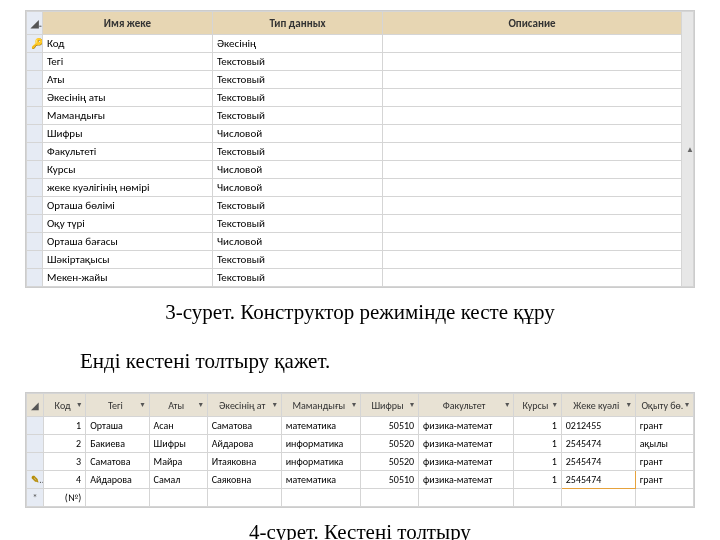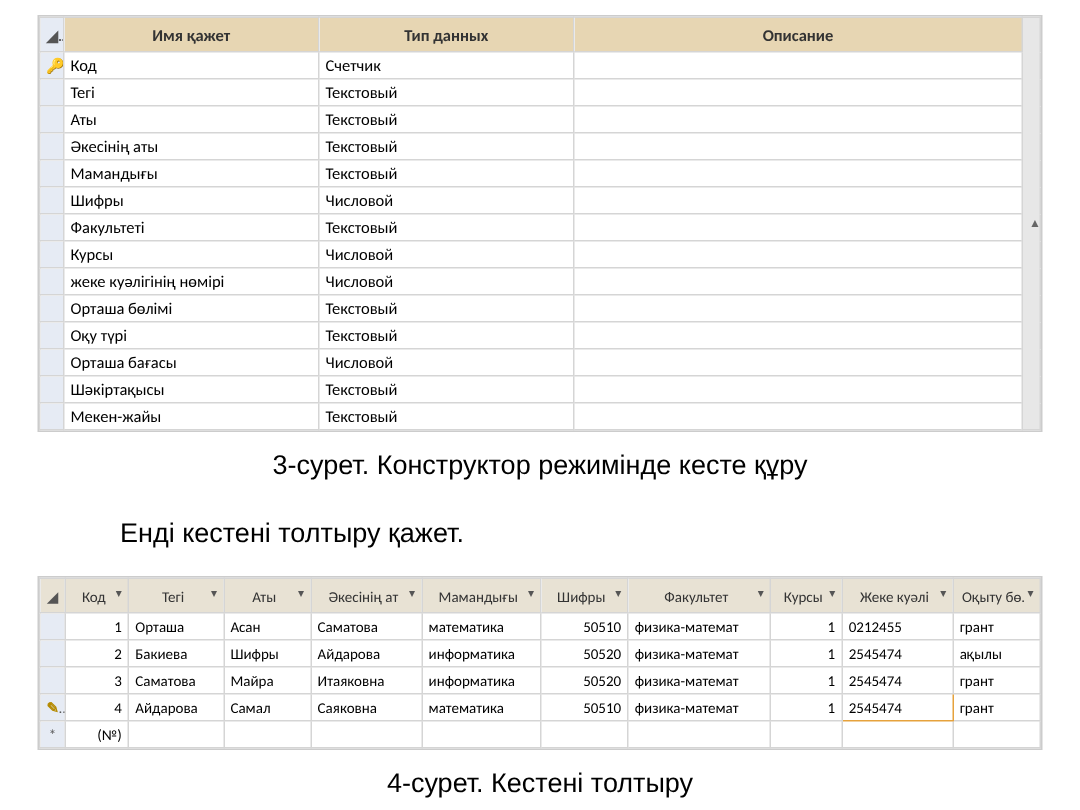--- a/index.html
+++ b/index.html
@@ -35,22 +35,22 @@
     height: 18px;
   }
   .rowsel {
     width: 16px;
     background: #e6ebf4;
     text-align: center;
     font-size: 10px;
     color: #555;
   }
   .caption {
-    font-family: Liberation Sans, sans-serif;
-    font-size: 18px;
+    font-family: Liberation Serif, serif;
+    font-size: 21px;
     text-align: center;
     margin: 12px 0 24px 0;
   }
   .caption.mid {
     margin: 6px 1px 18px 80px;
     text-align: left;
   }
   .scroll {
     width: 12px;
     background: #e7e7e7;
@@ -91,31 +91,31 @@
   <colgroup>
     <col style="width:16px">
         <col style="width:170px">
         <col style="width:170px">
         <col>
         <col style="width:12px">
   </colgroup>
   <tbody>
         <tr>
     <th class="rowsel">◢</th>
-    <th>Имя қажет</th>
+    <th>Имя жеке</th>
     <th>Тип данных</th>
     <th>Описание</th>
     <th class="scroll" rowspan="16">
       <div class="up">▲</div>
     </th>
   </tr>
   <tr>
     <td class="rowsel"><span>🔑</span></td>
     <td>Код</td>
-    <td>Счетчик</td>
+    <td>Әкесінің</td>
     <td></td>
   </tr>
   <tr>
           <td class="rowsel"></td>
           <td>Тегі</td>
           <td>Текстовый</td>
           <td></td>
         </tr>
   <tr>
           <td class="rowsel"></td>

